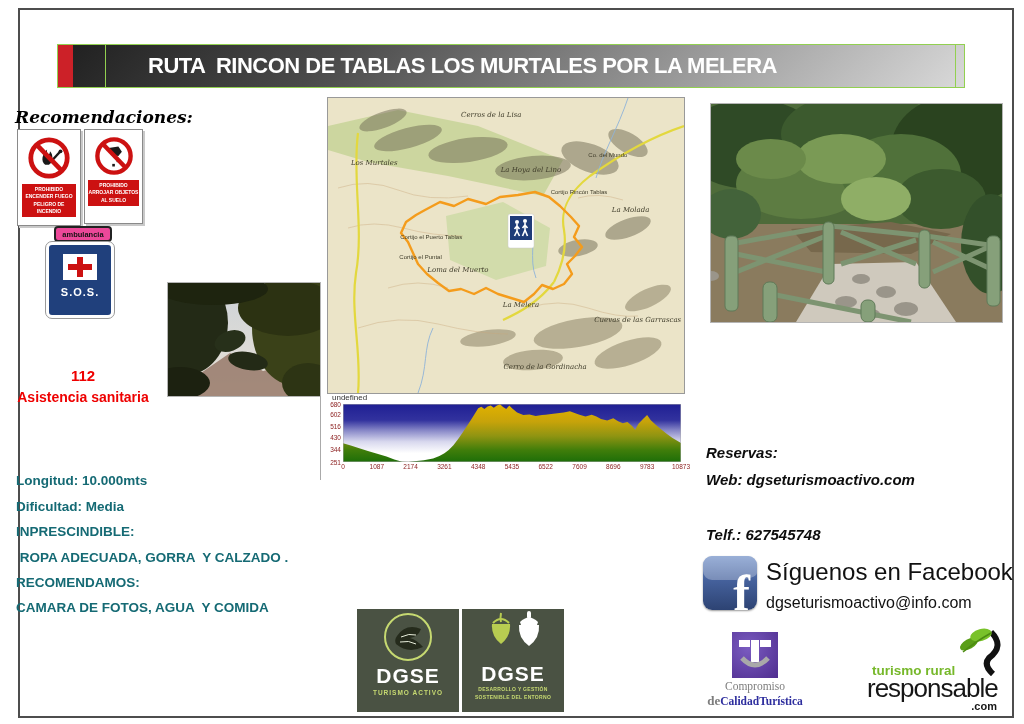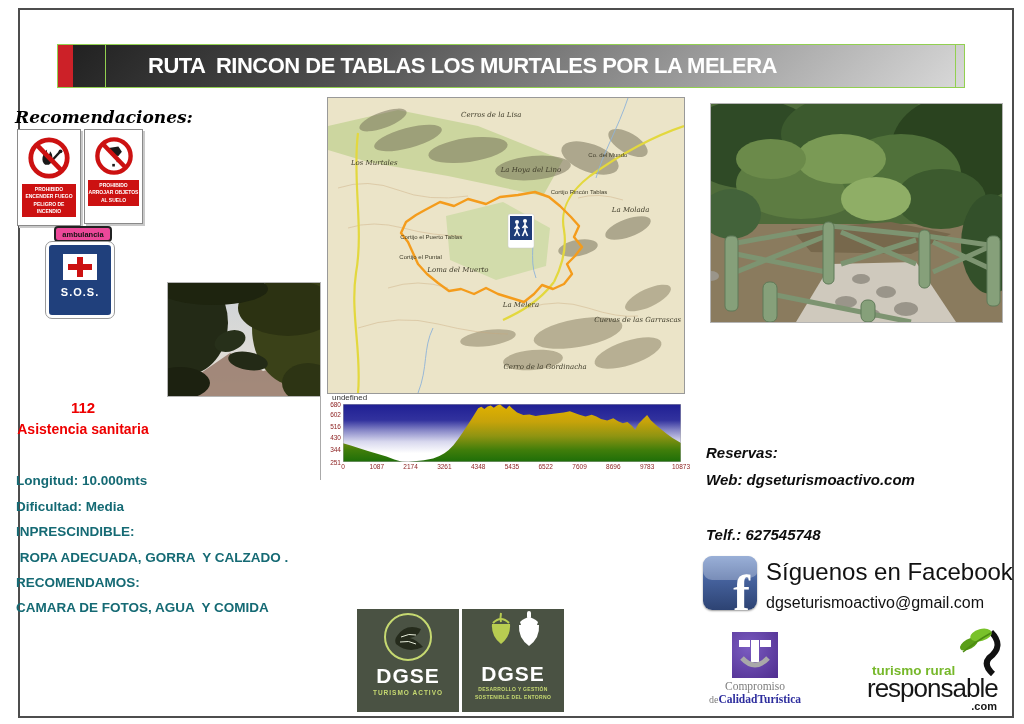--- a/index.html
+++ b/index.html
@@ -27,21 +27,21 @@
   .sign .caption{background:#cc1111;color:#fff;font-size:5px;font-weight:700;line-height:1.45;
         text-align:center;width:88%;padding:2px 0;margin-top:3px;}
   #ambulance{left:54px;top:226px;width:54px;height:12px;border:2px solid #222;border-radius:4px;
         background:#ec4899;color:#111;font-size:7.5px;font-weight:700;display:flex;align-items:center;justify-content:center;}
   #sos{left:46px;top:242px;width:62px;height:70px;background:#20407c;border:3px solid #fff;
         outline:1px solid #9a9a9a;border-radius:6px;display:flex;flex-direction:column;align-items:center;}
   #sos .crossbox{width:34px;height:26px;background:#fff;margin-top:9px;position:relative;}
   #sos .cv{position:absolute;left:14px;top:3px;width:6px;height:20px;background:#cc1111;}
   #sos .ch{position:absolute;left:5px;top:10px;width:24px;height:6px;background:#cc1111;}
   #sos .soslabel{color:#fff;font-weight:700;font-size:11px;letter-spacing:1px;margin-top:6px;}
-  .emg{color:#ee0000;font-weight:700;text-align:center;width:150px;left:8px;margin-top:32px;}
+  .emg{color:#ee0000;font-weight:700;text-align:center;width:150px;left:8px;}
   #emg-num{top:367px;font-size:15px;}
   #emg-lbl{top:389px;font-size:14px;}
   
   .photo{border:1px solid #b5b5b5;overflow:hidden;background:#dcdcd4;}
   #photo-trees{left:167px;top:282px;width:152px;height:113px;}
   #photo-bridge{left:710px;top:103px;width:291px;height:218px;}
   
   #map{left:327px;top:97px;width:356px;height:295px;border:1px solid #999;overflow:hidden;}
   #map-labels{left:0;top:0;width:100%;height:100%;}
   .mlabel{position:absolute;transform:translateX(-50%);white-space:nowrap;color:#3f3c2a;}
@@ -75,21 +75,21 @@
   .dgse .sub{color:#c6d971;font-size:6.5px;font-weight:700;letter-spacing:1px;margin-top:2px;text-align:center;line-height:1.4;}
   .dgse .sub2{color:#c6d971;font-size:5px;font-weight:700;letter-spacing:.3px;margin-top:2px;text-align:center;line-height:1.5;}
   
   #calidad{left:705px;top:631px;width:100px;height:78px;text-align:center;}
   #calidad .sq{position:absolute;left:27px;top:1px;width:46px;height:46px;
         background:radial-gradient(circle at 35% 35%,#7a5cc0,#4f2d8f);}
   #calidad .l1{position:absolute;left:0;top:49px;width:100%;font-family:"Liberation Serif",serif;
         color:#7d7d7d;font-size:11.5px;}
   #calidad .l2{position:absolute;left:0;top:62px;width:100%;font-family:"Liberation Serif",serif;
         color:#2e2e9e;font-weight:700;font-size:11.5px;}
-  #calidad .l2 .de{color:#7d7d7d;font-size:10px;font-weight:400;}
+  #calidad .l2 .de{color:#7d7d7d;font-size:13px;font-weight:700;}
   
   #rural{left:863px;top:630px;width:142px;height:82px;}
   #rural .l1{position:absolute;left:9px;top:33px;color:#76b82a;font-weight:700;font-size:13.5px;}
   #rural .l2{position:absolute;left:4px;top:43px;color:#161616;font-size:26px;letter-spacing:-1px;}
   #rural .l3{position:absolute;right:8px;top:70px;color:#161616;font-size:11px;font-weight:700;}
 </style>
 </head>
 <body>
 
 <div id="page">
@@ -337,21 +337,21 @@
 
   <div class="abs resv" style="top:444px">Reservas:</div>
   <div class="abs resv" style="top:471px">Web: dgseturismoactivo.com</div>
   <div class="abs resv" style="top:526px">Telf.: 627545748</div>
 
   <div class="abs" id="fb-icon">
     <div class="gloss"></div>
       <div class="f">f</div>
   </div>
   <div class="abs" id="fb-cta">Síguenos en Facebook</div>
-  <div class="abs" id="fb-mail">dgseturismoactivo@gmail.com</div>
+  <div class="abs" id="fb-mail">dgseturismoactivo@info.com</div>
 
   <div class="abs dgse" id="dgse1">
     <svg width="58" height="56" viewBox="0 0 58 56">
       <circle cx="29" cy="28" r="23" fill="none" stroke="#c6d971" stroke-width="2"></circle>
       <path d="M18,27 q9,-13 24,-7 q-3,8 -11,9 q7,2 13,9 q-15,7 -27,-3 q-2,-4 1,-8 z" fill="#252b1c"></path>
       <path d="M22,28 q8,-4 15,-2 M21,33 q9,-2 16,2" stroke="#e9efdc" stroke-width="1" fill="none"></path>
     </svg>
     <div class="name">DGSE</div>
     <div class="sub">TURISMO ACTIVO</div>
   </div>

